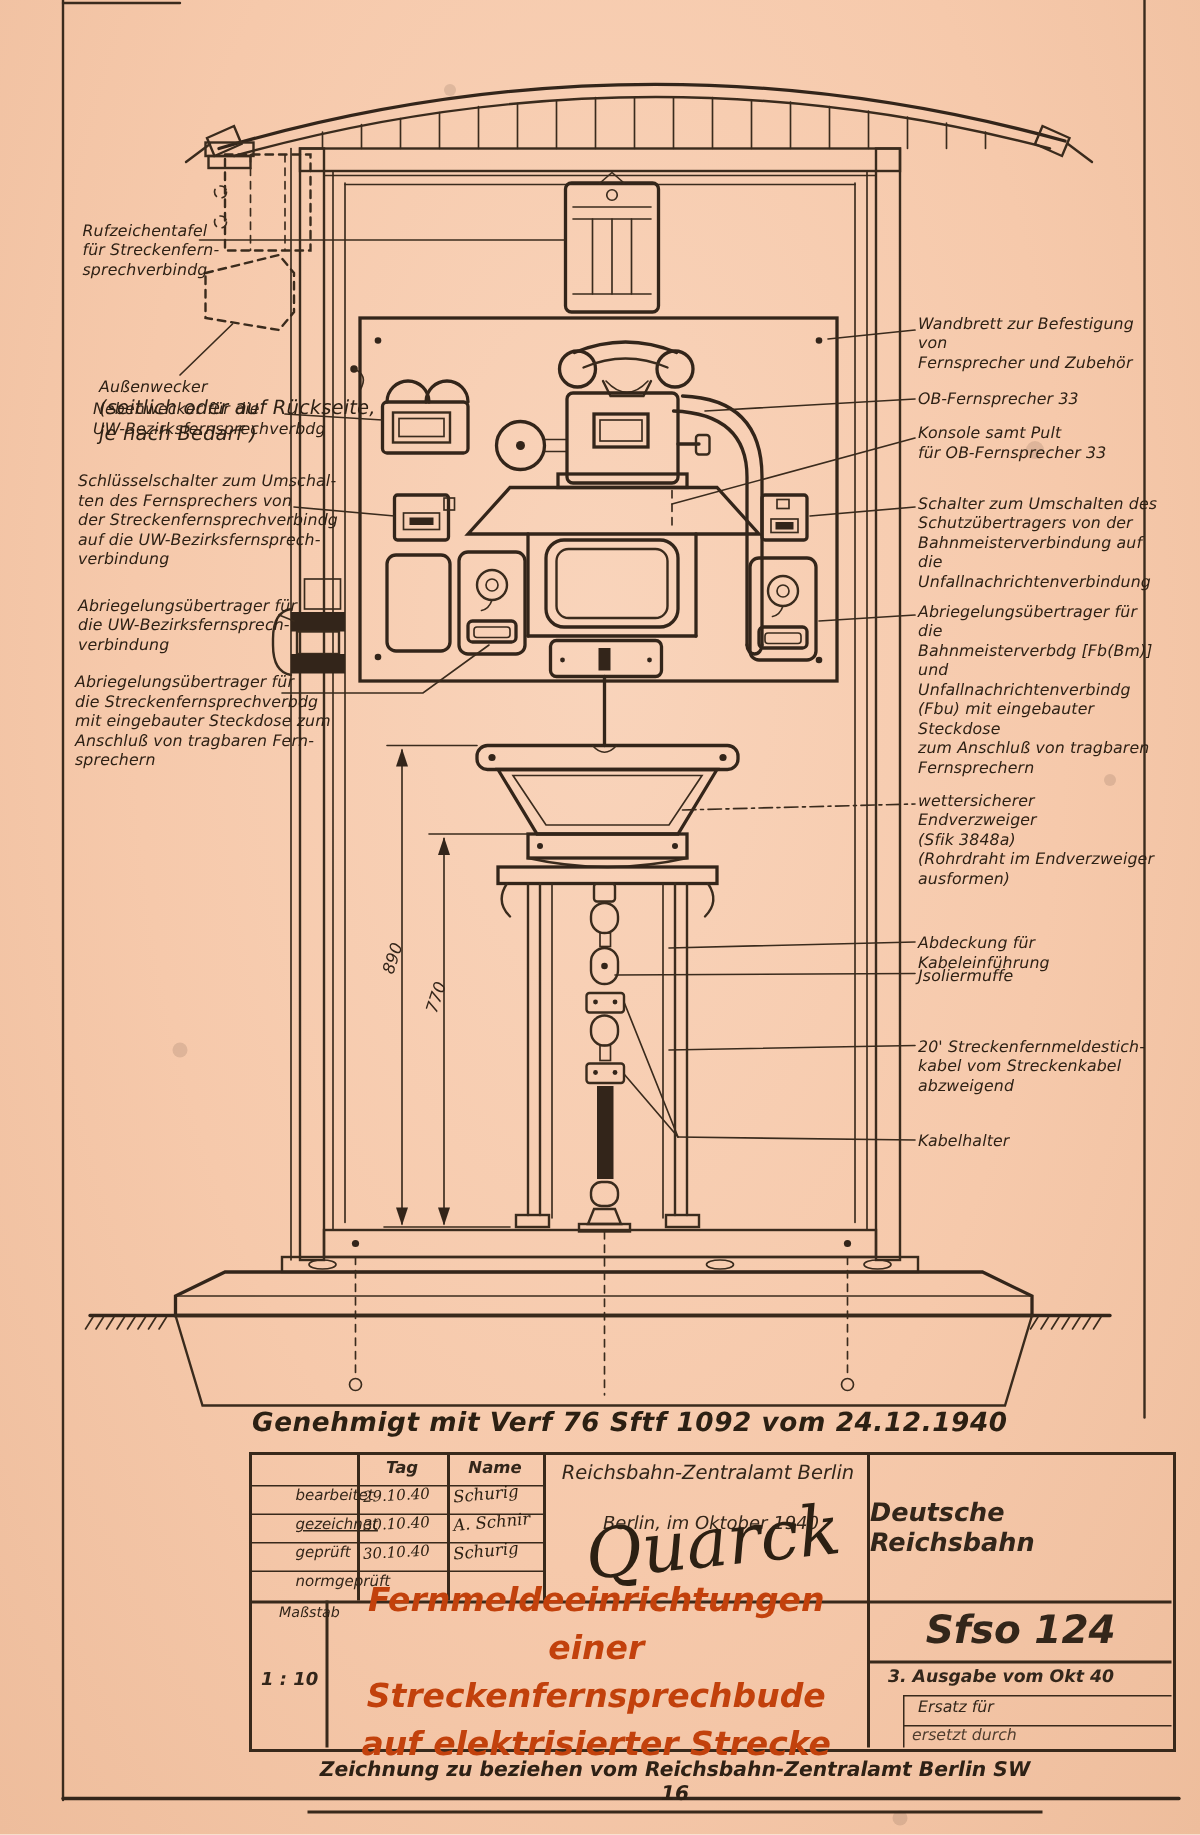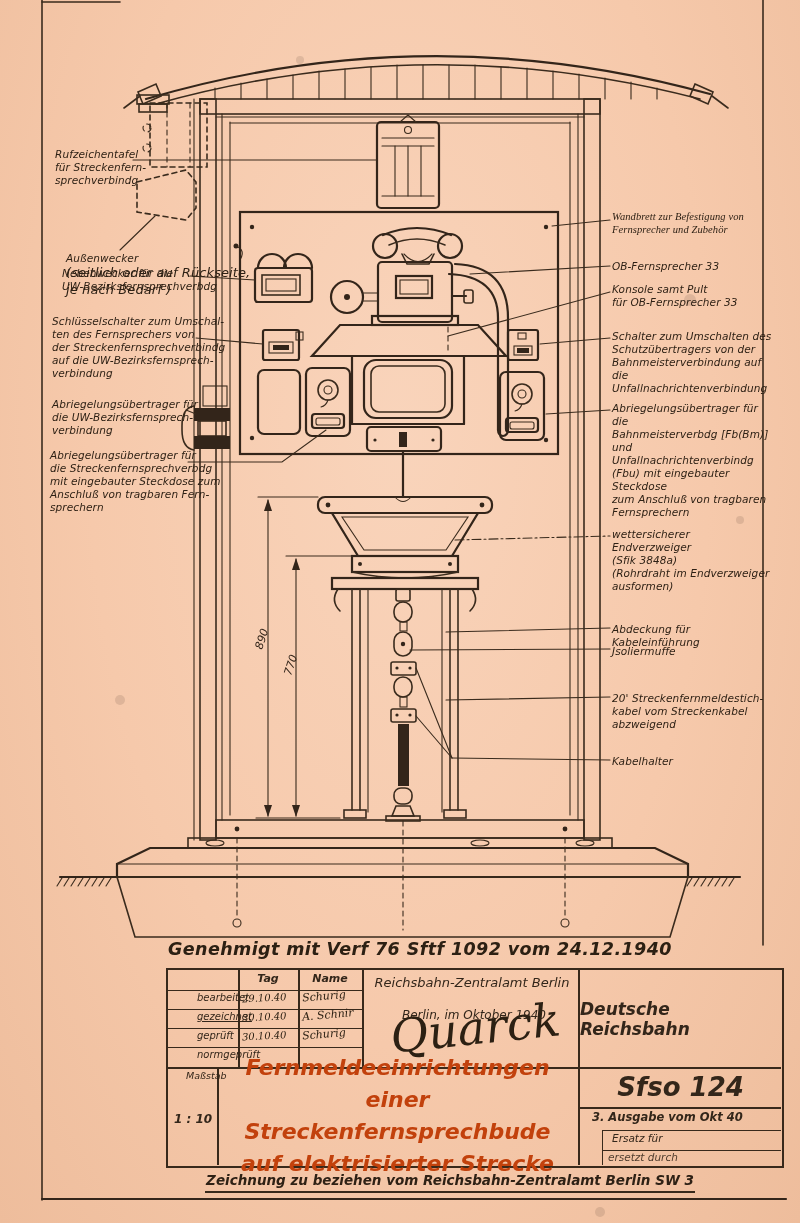--- a/index.html
+++ b/index.html
@@ -336,21 +336,21 @@
 verbindung</div>
 <div class="lbl" style="left:52px;top:398px;">Abriegelungsübertrager für
 die UW-Bezirksfernsprech-
 verbindung</div>
 <div class="lbl" style="left:50px;top:449px;">Abriegelungsübertrager für
 die Streckenfernsprechverbdg
 mit eingebauter Steckdose zum
 Anschluß von tragbaren Fern-
 sprechern</div>
 
-<div class="lbl" style="left:612px;top:210px;width:160px;font-family:Liberation Serif, serif;">Wandbrett zur Befestigung von
+<div class="lbl" style="left:612px;top:210px;width:160px;">Wandbrett zur Befestigung von
 Fernsprecher und Zubehör</div>
 <div class="lbl" style="left:612px;top:260px;width:160px;">OB-Fernsprecher 33</div>
 <div class="lbl" style="left:612px;top:283px;width:160px;">Konsole samt Pult
 für OB-Fernsprecher 33</div>
 <div class="lbl" style="left:612px;top:330px;width:160px;">Schalter zum Umschalten des
 Schutzübertragers von der
 Bahnmeisterverbindung auf die
 Unfallnachrichtenverbindung</div>
 <div class="lbl" style="left:612px;top:402px;width:160px;">Abriegelungsübertrager für die
 Bahnmeisterverbdg [Fb(Bm)]
@@ -413,13 +413,13 @@
   <div class="tb-abs" style="left:6px;top:142px;font:italic bold 12px 'DejaVu Sans',sans-serif;">1 : 10</div>
   <div class="tb-abs bigtitle" style="left:49px;top:97px;width:361px;height:98px;display:flex;align-items:center;justify-content:center;">Fernmeldeeinrichtungen einer
 Streckenfernsprechbude
 auf elektrisierter Strecke</div>
   <div class="tb-abs" style="left:412px;top:102px;width:201px;text-align:center;font:italic bold 26px 'DejaVu Sans',sans-serif;">Sfso 124</div>
   <div class="tb-abs" style="left:424px;top:140px;font:italic bold 11.5px 'DejaVu Sans',sans-serif;">3. Ausgabe vom Okt 40</div>
   <div class="tb-abs" style="left:444px;top:162px;font:italic 10.5px 'DejaVu Sans',sans-serif;">Ersatz für</div>
   <div class="tb-abs" style="left:440px;top:181px;font:italic 10.5px 'DejaVu Sans',sans-serif;opacity:.85;">ersetzt durch</div>
 </div>
 
-<div class="footer">Zeichnung zu beziehen vom Reichsbahn-Zentralamt Berlin SW 3</div>
+<div class="footer">Zeichnung zu beziehen vom Reichsbahn-Zentralamt Berlin SW 16</div>
 
 </body></html>

